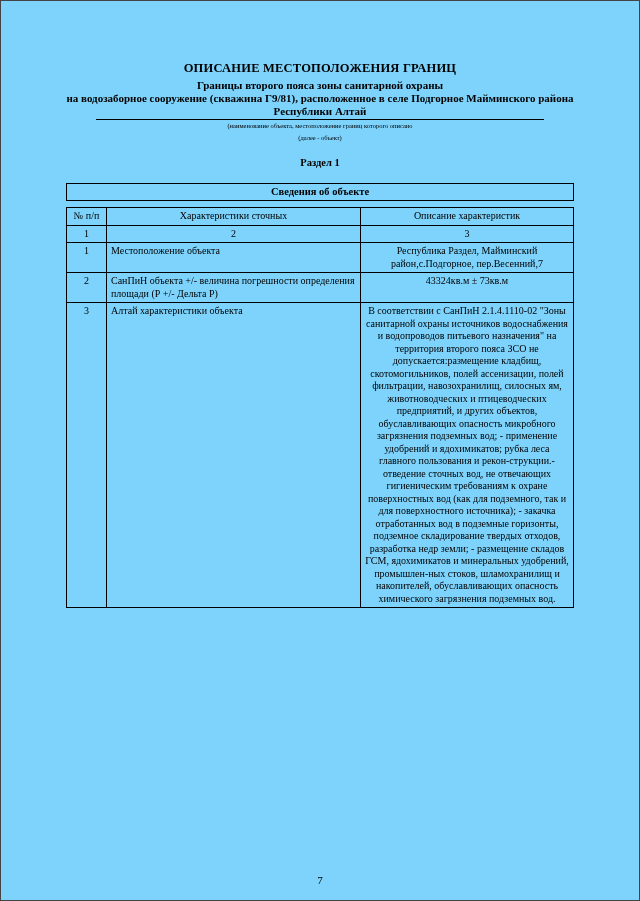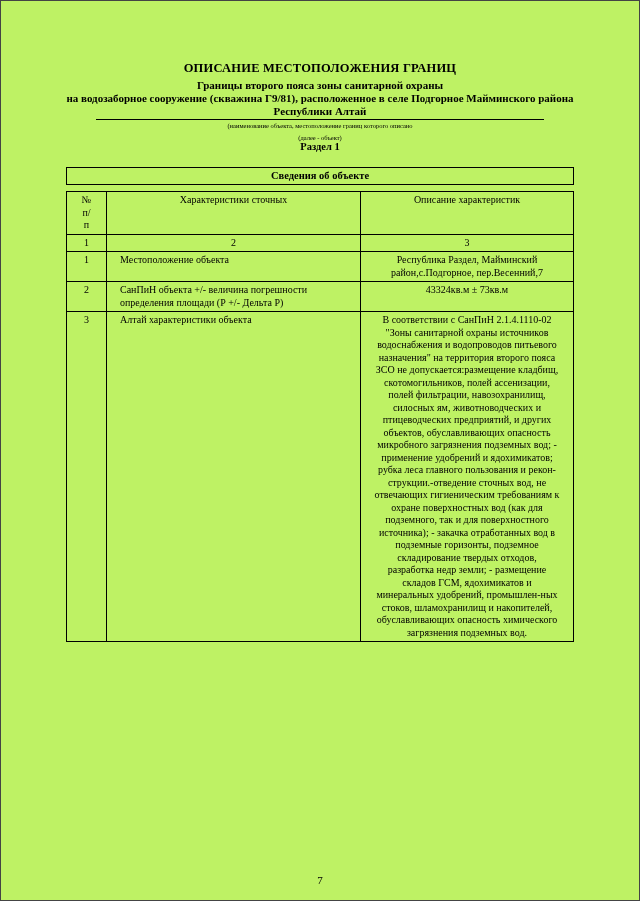--- a/index.html
+++ b/index.html
@@ -1,41 +1,41 @@
 <!DOCTYPE html>
 <html><head>
 <meta charset="utf-8">
 <style>
   html,body { margin:0; padding:0; background:#e8e8e8; }
   .page {
-    width:640px; height:901px; margin:0 auto; background:#bef264;
+    width:640px; height:901px; margin:0 auto; background:#7dd3fc;
     border:1px solid #444; box-sizing:border-box; position:relative;
     font-family:"Liberation Serif", serif; color:#000;
   }
   .head { text-align:center; padding-top:60px; }
   .title   { font-size:12.5px; font-weight:bold; letter-spacing:0.2px; }
   .sub1    { font-size:11px;  font-weight:bold; margin-top:3px; }
   .sub2    { font-size:11px; font-weight:bold; margin-top:1px; }
   .sub3    { font-size:11px;  font-weight:bold; margin-top:1px; }
   .rule    { width:448px; margin:2px auto 0; border-top:1.5px solid #000; }
   .caption1 { font-size:6.5px; margin-top:2px; }
   .caption2 { font-size:6.5px; margin-top:5px; }
-  .section { font-size:10.5px; font-weight:bold; text-align:center; }
+  .section { font-size:10.5px; font-weight:bold; margin-top:16px; text-align:center; }
 
   .table-wrap { width:508px; margin:15px auto 0; }
   .table-title-box {
     border:1px solid #000; text-align:center; font-weight:bold;
     font-size:10.5px; padding:2px 0 3px;
   }
   table.info {
     border-collapse:collapse; width:100%; margin-top:6px;
     table-layout:fixed; font-size:10px;
   }
   table.info td {
-    border:1px solid #000; vertical-align:top; padding:2px 13px;
+    border:1px solid #000; vertical-align:top; padding:2px 4px;
     line-height:1.25; word-wrap:break-word;
   }
   .col-num  { width:40px; }
   .col-char { width:254px; }
   .c-center { text-align:center; }
   .c-left   { text-align:left; }
   .hdr-cell { text-align:center; padding-top:5px; padding-bottom:6px; }
   .numline  { text-align:center; padding-top:0; padding-bottom:1px; }
   .v-bottom { vertical-align:bottom; }
   .desc-long { text-align:center; }

